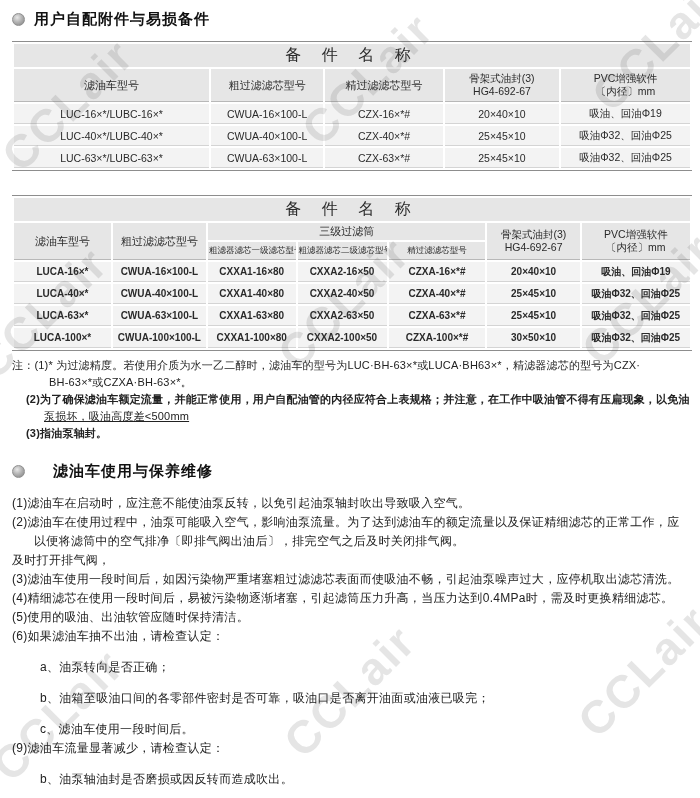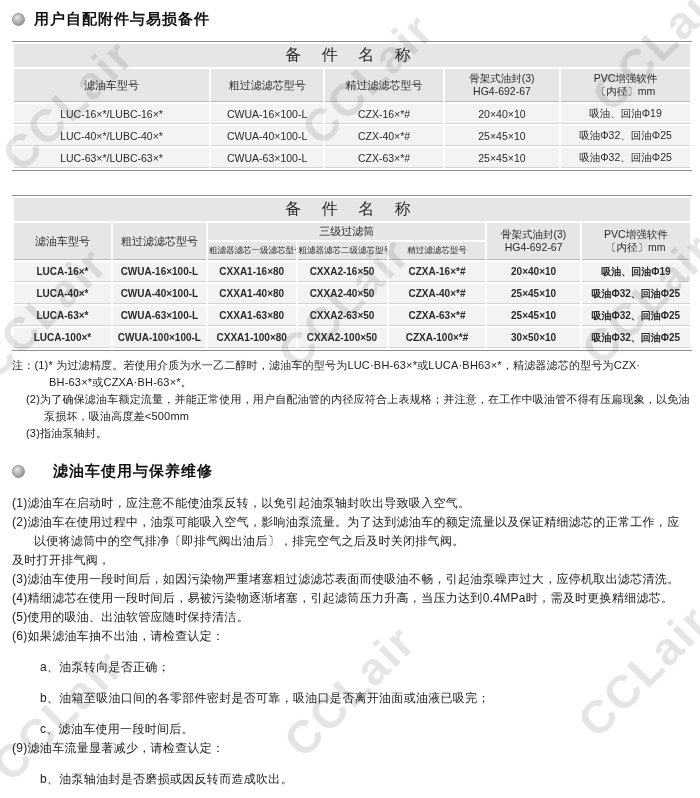--- a/index.html
+++ b/index.html
@@ -43,24 +43,24 @@
   .t2 thead th[rowspan]{border-bottom:1px solid #b8b8b8;}
   .t2 tbody td{font-size:10px;font-weight:bold;}
   .mt-t1{margin-bottom:24px;}
   .mt-t2{margin-bottom:6px;}
 
   
   .notes .line{font-size:11px;line-height:17px;letter-spacing:0.2px;white-space:nowrap;}
   .usage{margin-top:13px;}
   .usage .line{font-size:12px;line-height:19px;letter-spacing:0.3px;white-space:nowrap;}
   .ind-0{padding-left:0;}
-  .ind-1{padding-left:14px;}
+  .ind-1{padding-left:14px;font-weight:bold;}
   .ind-2{padding-left:22px;}
   .ind-3{padding-left:28px;margin-top:12px;}
-  .ind-4{padding-left:32px;}
+  .ind-4{padding-left:32px;text-decoration:underline;}
   .ind-5{padding-left:37px;}
   .sec2{margin-top:20px;margin-bottom:0;gap:28px;}
 
   
   .wm-layer{position:absolute;inset:0;z-index:2;pointer-events:none;overflow:hidden;}
   .wm{
     position:absolute;font-weight:bold;font-size:46px;letter-spacing:2px;
     color:rgba(70,70,70,0.14);transform:rotate(-45deg);white-space:nowrap;
     font-family:"Liberation Sans",sans-serif;
   }

